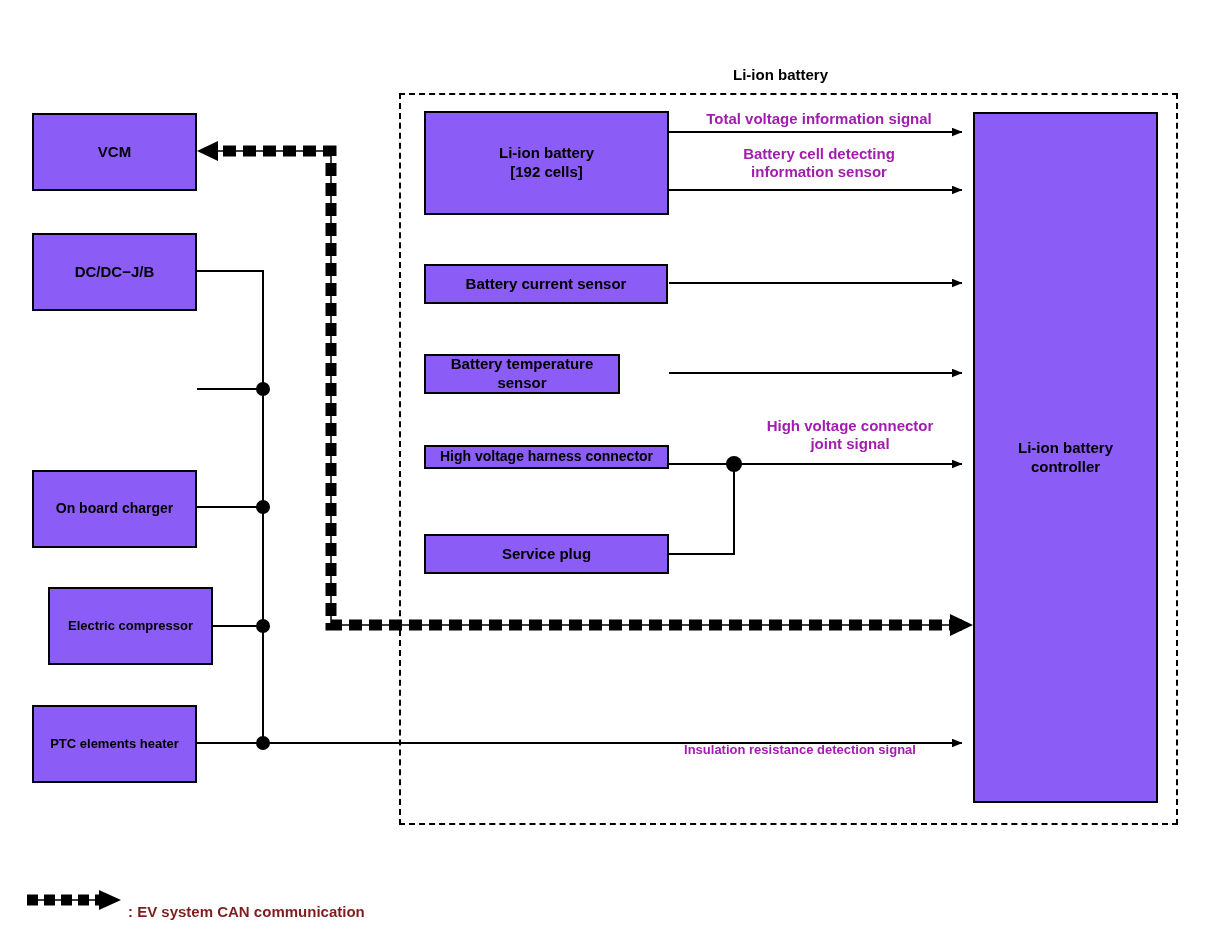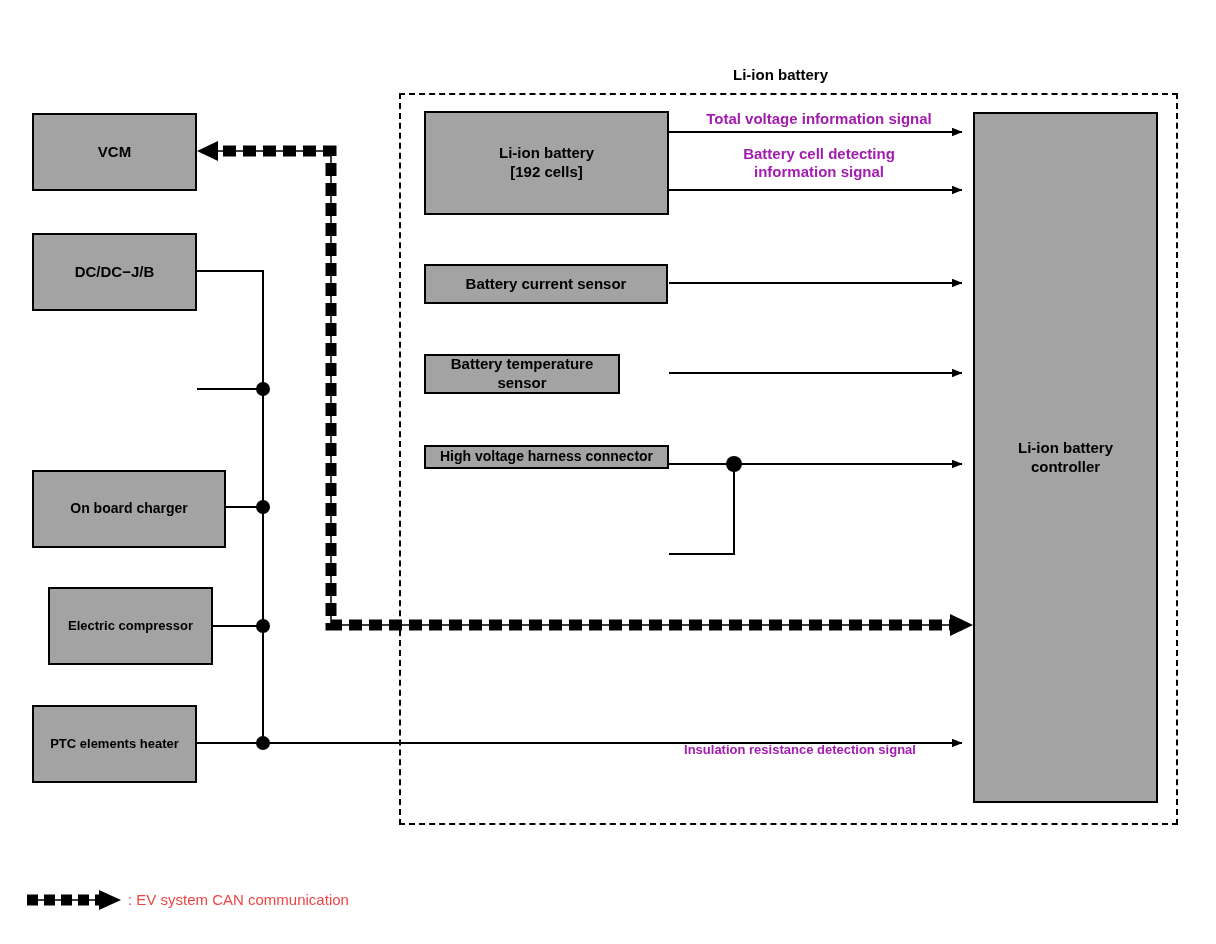--- a/index.html
+++ b/index.html
@@ -12,21 +12,21 @@
     width: 1216px;
     height: 944px;
     background: #ffffff;
     font-family: "Liberation Sans", sans-serif;
     overflow: hidden;
   }
   .box {
     position: absolute;
     box-sizing: border-box;
     border: 2px solid #000000;
-    background: #a3a3a3;
+    background: #8b5cf6;
     display: flex;
     align-items: center;
     justify-content: center;
     text-align: center;
     color: #000000;
     font-weight: bold;
     line-height: 1.25;
     z-index: 3;
   }
   .box-label {
@@ -51,24 +51,25 @@
     position: absolute;
     color: #a21caf;
     font-weight: bold;
     text-align: center;
     white-space: pre-line;
     line-height: 1.2;
     z-index: 4;
   }
   .legend-text {
     position: absolute;
-    color: #ef4444;
-    font-weight: normal;
+    color: #7f1d1d;
+    font-weight: bold;
     white-space: nowrap;
     z-index: 4;
+    margin-top: 12px;
   }
   svg.wires {
     position: absolute;
     left: 0;
     top: 0;
     width: 1216px;
     height: 944px;
     z-index: 2;
     pointer-events: none;
   }
@@ -88,21 +89,21 @@
 
   <div class="box" style="left:32px; top:113px; width:165px; height:78px; font-size:15px;">
     <span class="box-label">VCM</span>
   </div>
 
   <div class="box" style="left:32px; top:233px; width:165px; height:78px; font-size:15px;">
     <span class="box-label">DC/DC−J/B</span>
   </div>
 
 
-  <div class="box" style="left:32px; top:470px; width:194px; height:78px; font-size:14px;">
+  <div class="box" style="left:32px; top:470px; width:165px; height:78px; font-size:14px;">
     <span class="box-label">On board charger</span>
   </div>
 
   <div class="box" style="left:48px; top:587px; width:165px; height:78px; font-size:13px;">
     <span class="box-label">Electric compressor</span>
   </div>
 
   <div class="box" style="left:32px; top:705px; width:165px; height:78px; font-size:13px;">
     <span class="box-label">PTC elements heater</span>
   </div>
@@ -117,31 +118,36 @@
   </div>
 
   <div class="box" style="left:424px; top:354px; width:196px; height:40px; font-size:15px;">
     <span class="box-label">Battery temperature sensor</span>
   </div>
 
   <div class="box" style="left:424px; top:445px; width:245px; height:24px; font-size:14px;">
     <span class="box-label">High voltage harness connector</span>
   </div>
 
+  <div class="box" style="left:424px; top:534px; width:245px; height:40px; font-size:15px;">
+    <span class="box-label">Service plug</span>
+  </div>
 
   <div class="box" style="left:973px; top:112px; width:185px; height:691px; font-size:15px;">
     <span class="box-label">Li-ion battery
 controller</span>
   </div>
 
   <div class="sig-label" style="left:679px; top:110px; width:280px; font-size:15px;">Total voltage information signal</div>
 
   <div class="sig-label" style="left:679px; top:145px; width:280px; font-size:15px;">Battery cell detecting
-information signal</div>
-
+information sensor</div>
+
+  <div class="sig-label" style="left:700px; top:417px; width:300px; font-size:15px;">High voltage connector
+joint signal</div>
 
   <div class="sig-label" style="left:630px; top:717px; width:340px; font-size:13px;margin-top:25px;">Insulation resistance detection signal</div>
 
   <svg class="wires" viewBox="0 0 1216 944" xmlns="http://www.w3.org/2000/svg">
     <defs>
       <marker id="arrowSolid" markerWidth="11" markerHeight="9" refX="10.5" refY="4.5" orient="auto" markerUnits="userSpaceOnUse">
         <path d="M0,0 L11,4.5 L0,9 z" fill="#000000"></path>
       </marker>
       <marker id="arrowSolidLeft" markerWidth="13" markerHeight="11" refX="12.5" refY="5.5" orient="auto" markerUnits="userSpaceOnUse">
         <path d="M0,0 L13,5.5 L0,11 z" fill="#000000"></path>

